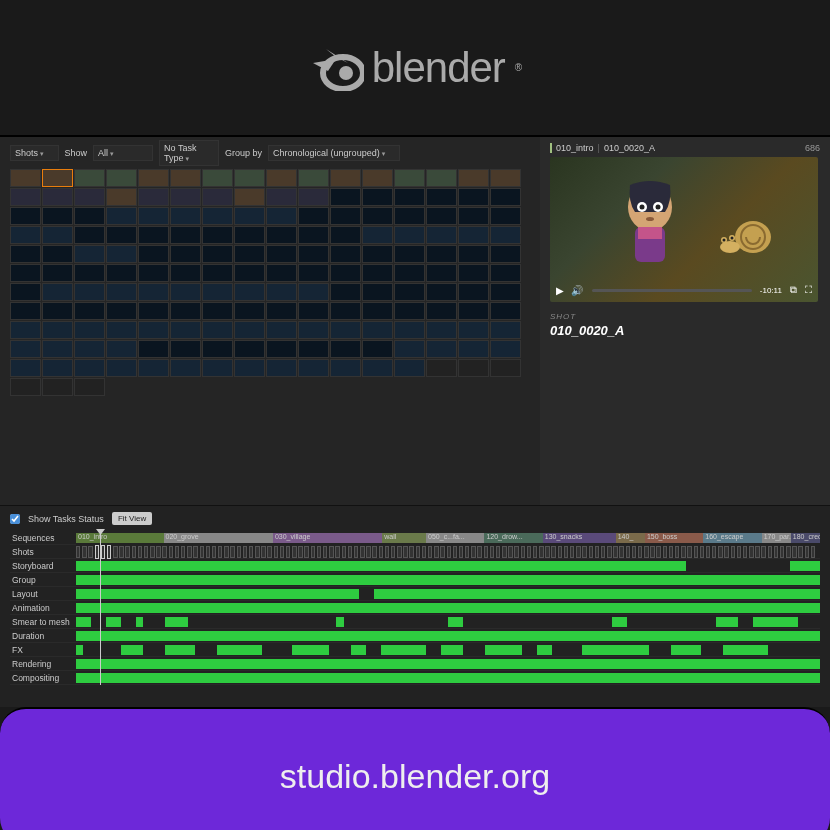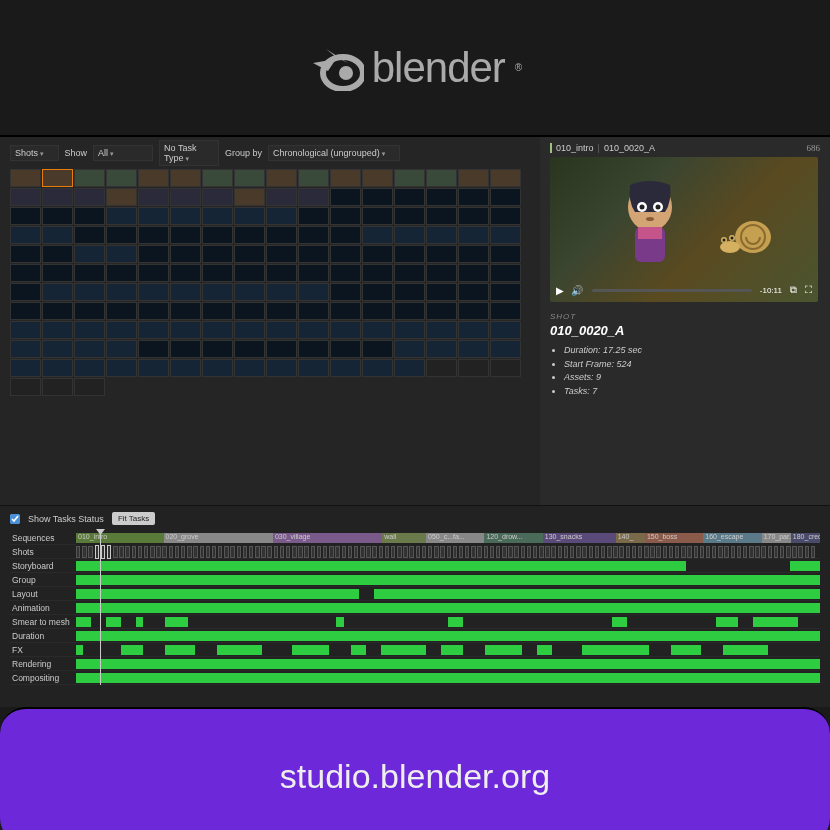--- a/index.html
+++ b/index.html
@@ -104,21 +104,21 @@
   margin-bottom: 4px;
 }
 .bc {
   display: flex;
   align-items: center;
   gap: 4px;
 }
 .bc-bar { width: 2px; height: 10px; background: #a0c080; }
 .bc-sep { color: #666; }
 .bc-t { color: #ccc; }
-.counter { color: #999; font-family: Liberation Serif, serif; }
+.counter { color: #999; }
 .video-area {
   width: 268px;
   height: 145px;
   background: linear-gradient(135deg, #2a3520 0%, #3a4530 30%, #5a4a20 60%, #4a5530 100%);
   position: relative;
   border-radius: 2px;
 }
 .video-controls {
   position: absolute;
   bottom: 0;
@@ -498,35 +498,29 @@
           <span class="vc-icon">🔊</span>
           <div class="vc-track"></div>
           <span class="vc-time">-10:11</span>
           <span class="vc-icon">⧉</span>
           <span class="vc-icon">⛶</span>
         </div>
       </div>
       <div class="shot-info">
         <div class="shot-label">SHOT</div>
         <div class="shot-name">010_0020_A</div>
-        <ul class="shot-meta" id="shot-meta">
-            <li>Duration: 17.25 sec</li>
-            <li>Start Frame: 524</li>
-            <li>Assets: 9</li>
-            <li>Tasks: 7</li>
-          </ul>
       </div>
     </div>
   </div>
 
   <div class="timeline-section">
     <div class="tl-header">
       <input type="checkbox" class="tl-check" checked="" style="">
       <span>Show Tasks Status</span>
-      <button class="tl-btn">Fit Tasks</button>
+      <button class="tl-btn">Fit View</button>
     </div>
     <div class="tl-body">
       <div class="tl-labels" id="tl-labels">
           <div class="tl-row-label">Sequences</div>
           <div class="tl-row-label">Shots</div>
           <div class="tl-row-label">Storyboard</div>
           <div class="tl-row-label">Group</div>
           <div class="tl-row-label">Layout</div>
           <div class="tl-row-label">Animation</div>
           <div class="tl-row-label">Smear to mesh</div>

